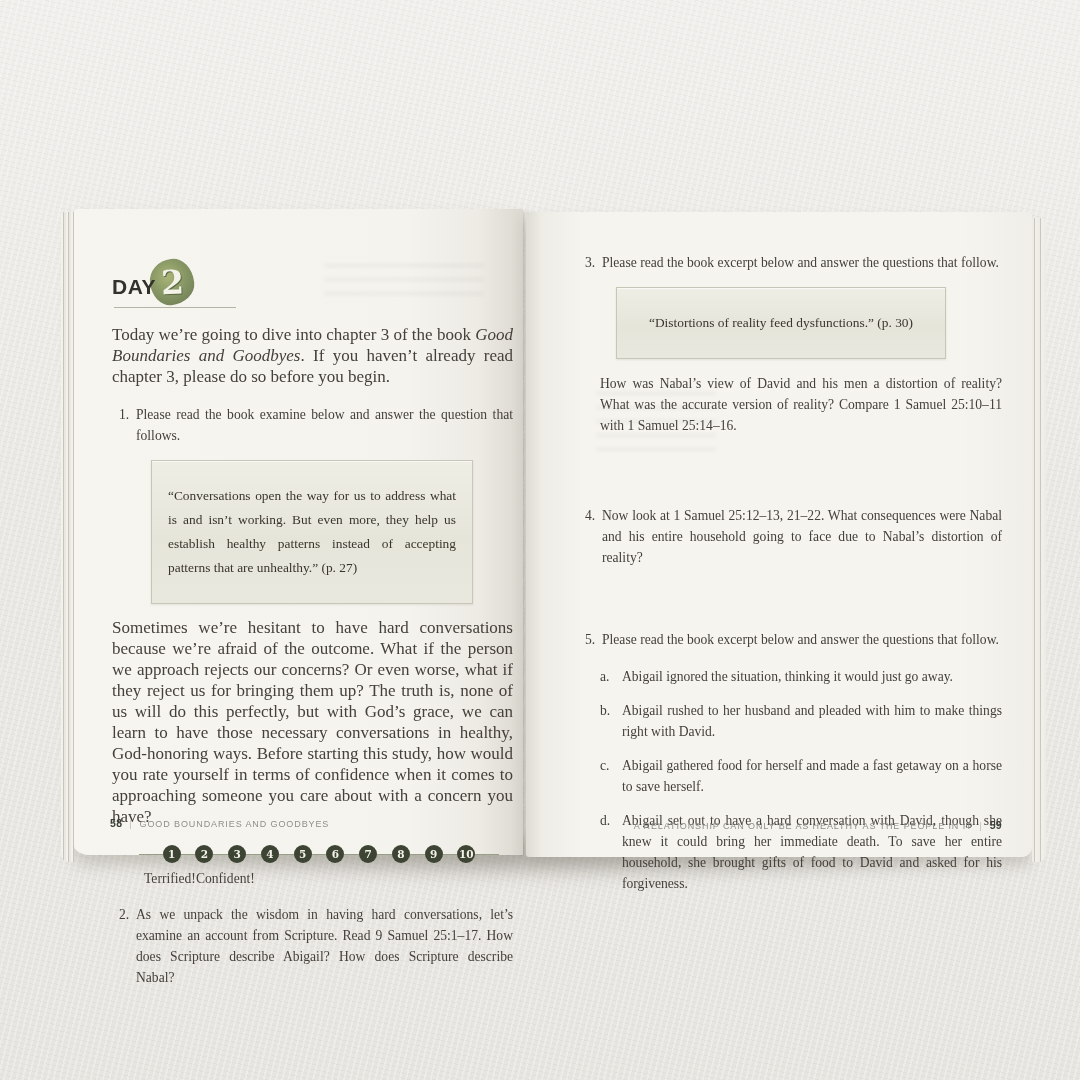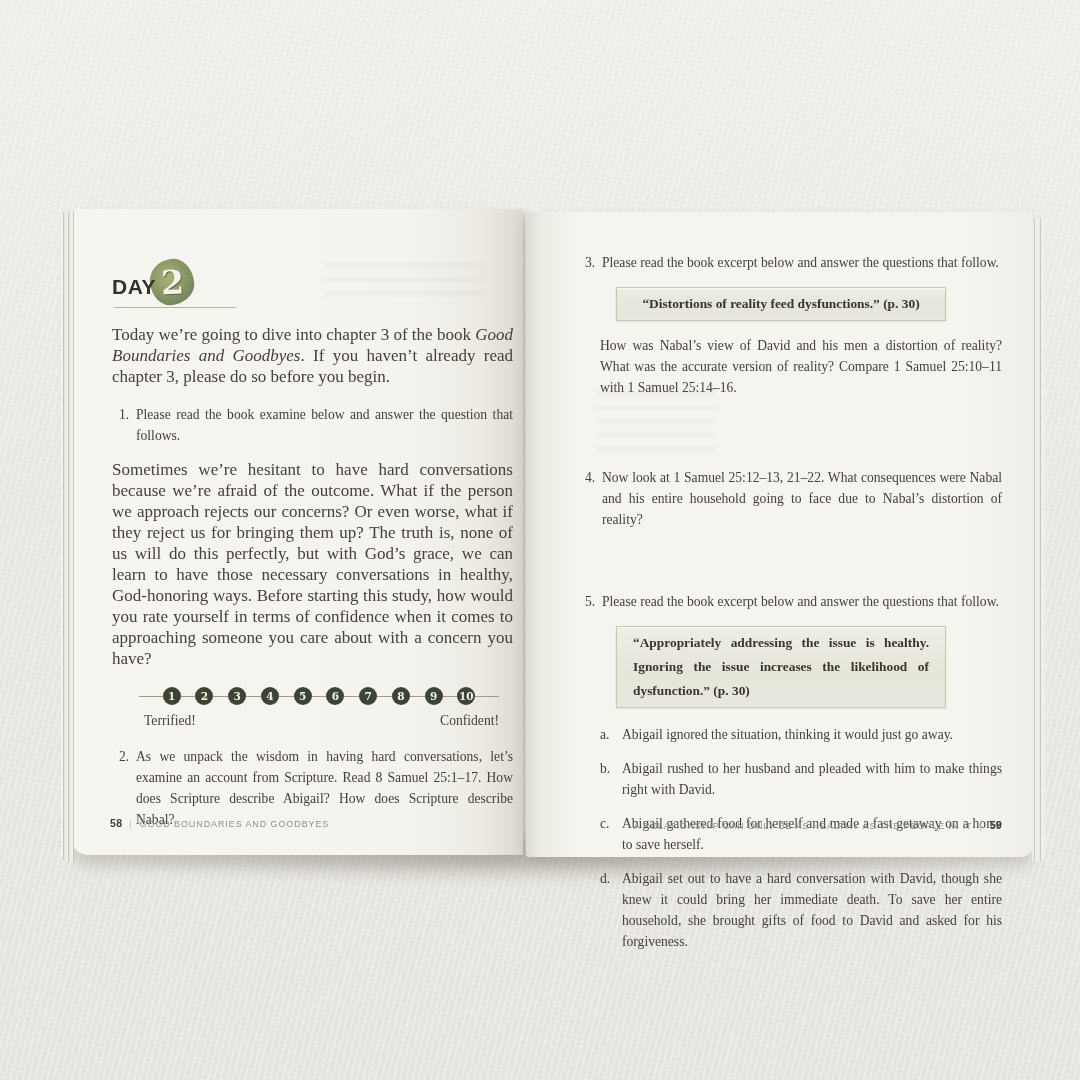--- a/index.html
+++ b/index.html
@@ -66,37 +66,37 @@
     font-family:"DejaVu Serif",serif;font-weight:bold;font-size:33px;color:#f4f3ea;
     text-shadow:1px 1px 0 #5a6a42;transform:rotate(4deg);
   }
   .day-underline{position:absolute;left:2px;top:48px;width:122px;height:1px;background:#b3b3a6;}
   .chapter-heading{margin:20px 0 0 0;font-size:14.5px;font-weight:bold;color:#3a352e;}
   .para{font-size:17px;line-height:21px;text-align:justify;margin:13px 0 0 0;}
   .item{display:flex;margin-top:17px;font-size:13.6px;line-height:21px;}
   .item .num{flex:none;width:24px;padding-left:7px;box-sizing:border-box;}
   .item .itx{flex:1;text-align:justify;}
   .quote-box{
-    margin:14px 40px 0 39px;padding:4px 16px;
+    margin:14px 40px 0 39px;padding:23px 16px;
     background:linear-gradient(180deg,#efeee5 0%,#e6e5da 55%,#e9e8de 100%);
     border:1px solid #c7c6b7;
     box-shadow:inset 0 1px 0 rgba(255,255,255,.6), 0 1px 2px rgba(120,115,100,.15);
-    font-size:13.4px;font-weight:bold;color:#3a352c;line-height:24px;text-align:justify;
+    font-size:13.4px;font-weight:normal;color:#3a352c;line-height:24px;text-align:justify;
   }
   .quote-box.centered{text-align:center;}
   
   .scale{display:flex;align-items:center;margin:18px 14px 0 27px;}
   .scale .seg{flex:1;height:1px;background:#97a086;}
   .scale .seg.end{flex:1.6;}
   .scale .dot{
     flex:none;width:18px;height:18px;border-radius:50%;background:#3d4433;
     color:#f3f2ea;font-size:10.5px;font-weight:bold;line-height:18px;text-align:center;
     font-family:"DejaVu Serif",serif;
   }
-  .scale-labels{display:flex;justify-content:space-between;margin:8px 14px 12px 32px;font-size:13.6px;font-family:Liberation Serif, serif;}
+  .scale-labels{display:flex;justify-content:flex-start;margin:8px 14px 12px 32px;font-size:13.6px;font-family:Liberation Serif, serif;}
   
   .footer{
     position:absolute;bottom:26px;
     font-family:"Liberation Sans","DejaVu Sans",sans-serif;
     font-size:9px;letter-spacing:.9px;color:#8f8f8a;
   }
   .footer .pnum{font-size:10.5px;font-weight:bold;color:#3b403a;letter-spacing:.3px;}
   .footer .sep{color:#bcbcb2;margin:0 7px;}
   .footer-left{left:36px;}
   .footer-right{right:30px;text-align:right;margin-top:21px;}
@@ -131,20 +131,21 @@
     </div>
 
 
     <p class="para"><span>Today we’re going to dive into chapter 3 of the book </span><i>Good Boundaries and Goodbyes</i><span>. If you haven’t already read chapter 3, please do so before you begin.</span></p>
 
     <div class="item">
       <span class="num">1.</span>
       <span class="itx">Please read the book examine below and answer the question that follows.</span>
     </div>
 
+    <div class="quote-box">“Conversations open the way for us to address what is and isn’t working. But even more, they help us establish healthy patterns instead of accepting patterns that are unhealthy.” (p. 27)</div>
 
     <p class="para">Sometimes we’re hesitant to have hard conversations because we’re afraid of the outcome. What if the person we approach rejects our concerns? Or even worse, what if they reject us for bringing them up? The truth is, none of us will do this perfectly, but with God’s grace, we can learn to have those necessary conversations in healthy, God-honoring ways. Before starting this study, how would you rate yourself in terms of confidence when it comes to approaching someone you care about with a concern you have?</p>
 
     <div class="scale">
       <span class="seg end"></span>
       <span class="dot">1</span>
       <span class="seg"></span>
       <span class="dot">2</span>
       <span class="seg"></span>
       <span class="dot">3</span>
@@ -164,21 +165,21 @@
       <span class="dot">10</span>
       <span class="seg end"></span>
     </div>
     <div class="scale-labels">
       <span>Terrified!</span>
       <span>Confident!</span>
     </div>
 
     <div class="item">
       <span class="num">2.</span>
-      <span class="itx">As we unpack the wisdom in having hard conversations, let’s examine an account from Scripture. Read 8 Samuel 25:1–17. How does Scripture describe Abigail? How does Scripture describe Nabal?</span>
+      <span class="itx">As we unpack the wisdom in having hard conversations, let’s examine an account from Scripture. Read 9 Samuel 25:1–17. How does Scripture describe Abigail? How does Scripture describe Nabal?</span>
     </div>
   </div>
 
   <div class="footer footer-left">
     <span class="pnum">58</span><span class="sep">|</span><span>GOOD BOUNDARIES AND GOODBYES</span>
   </div>
   <div class="ghost" style="left:250px;top:55px;width:160px;height:34px;"></div>
 </div>
 
 <div class="page page-right">
@@ -200,21 +201,20 @@
       <span class="itx">Now look at 1 Samuel 25:12–13, 21–22. What consequences were Nabal and his entire household going to face due to Nabal’s distortion of reality?</span>
     </div>
 
     <div class="gap-md"></div>
 
     <div class="item">
       <span class="num">5.</span>
       <span class="itx">Please read the book excerpt below and answer the questions that follow.</span>
     </div>
 
-    <div class="quote-box">“Appropriately addressing the issue is healthy. Ignoring the issue increases the likelihood of dysfunction.” (p. 30)</div>
 
 
     <div class="option" style="margin-top:16px;">
       <span class="letter">a.</span>
       <span class="otx">Abigail ignored the situation, thinking it would just go away.</span>
     </div>
     <div class="option">
       <span class="letter">b.</span>
       <span class="otx">Abigail rushed to her husband and pleaded with him to make things right with David.</span>
     </div>

